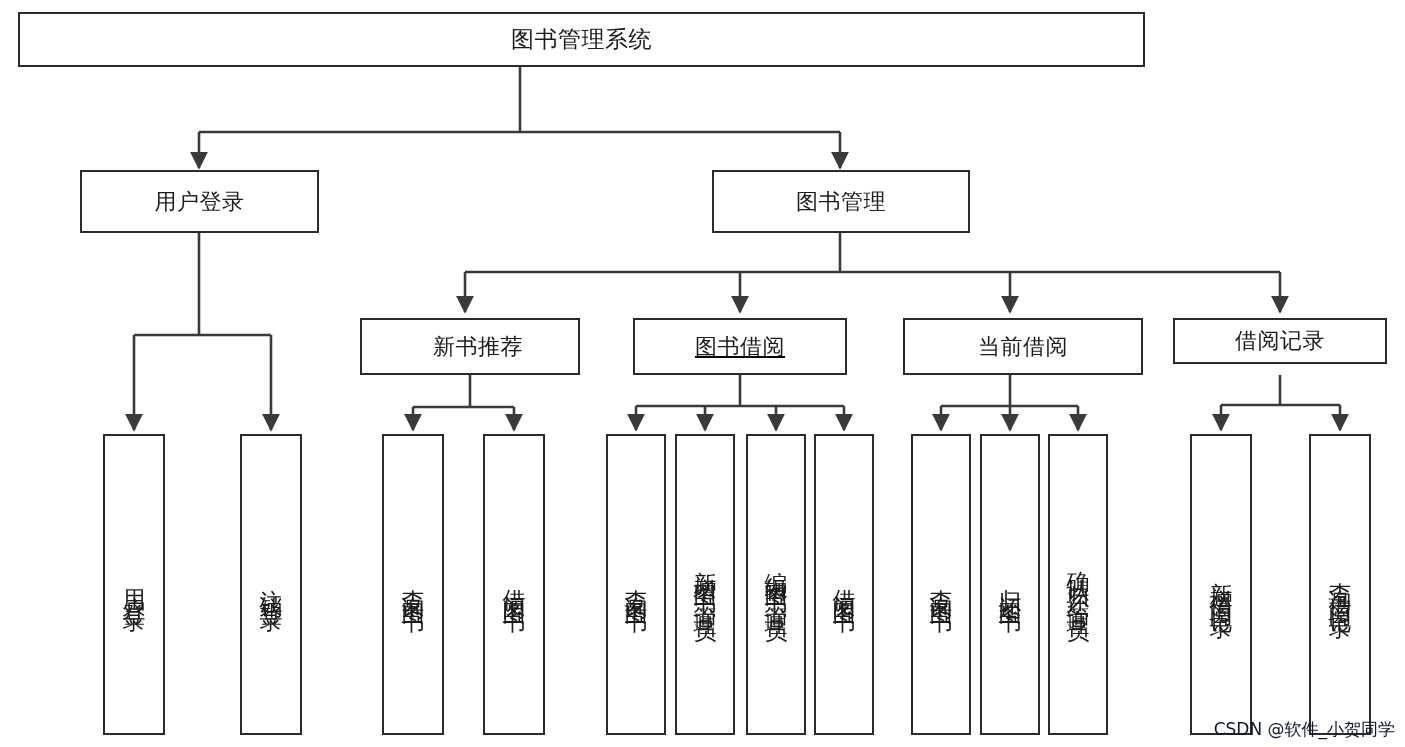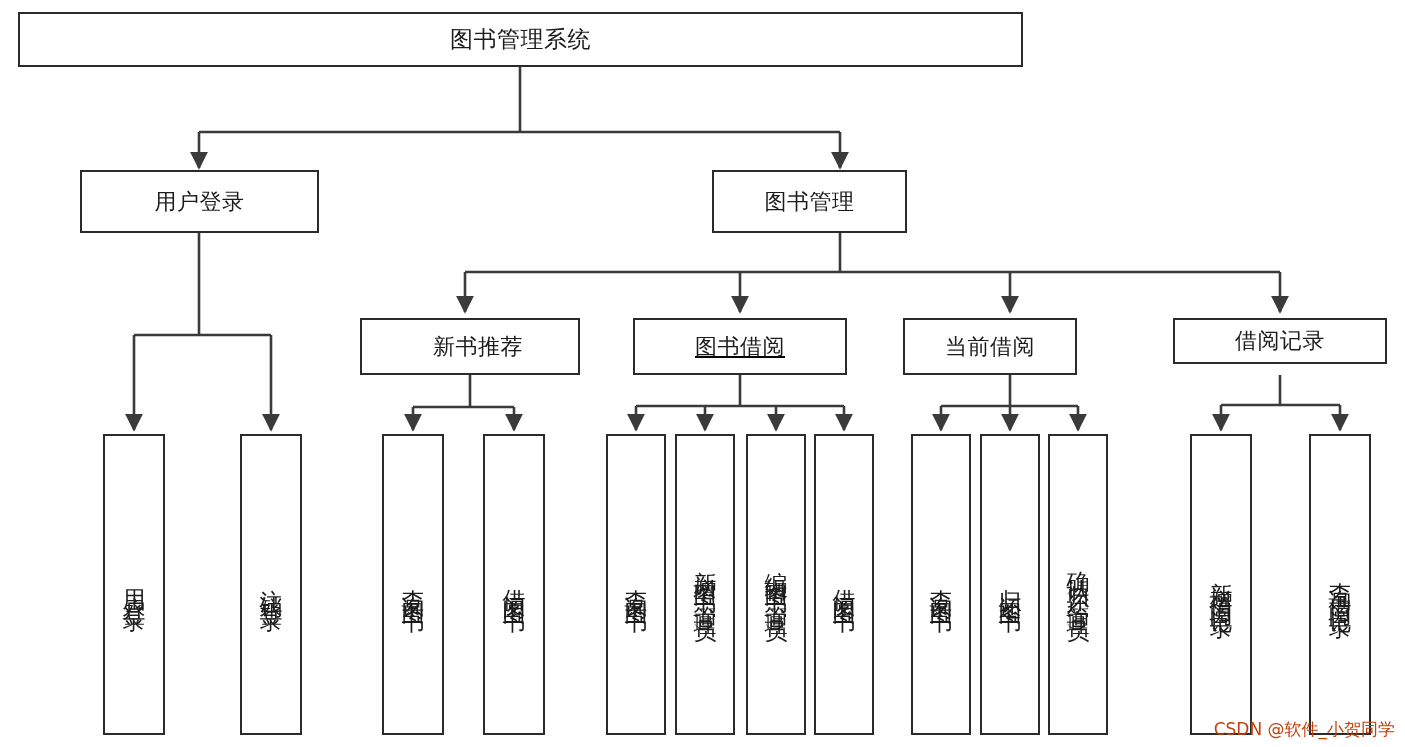--- a/index.html
+++ b/index.html
@@ -60,21 +60,21 @@
     letter-spacing: 7px;
     line-height: 1;
     max-height: 100%;
     text-align: center;
   }
   #watermark {
     position: absolute;
     right: 10px;
     bottom: 6px;
     font-size: 17px;
-    color: #c2410c;
+    color: #0f172a;
     z-index: 5;
     white-space: nowrap;
     font-family: "DejaVu Sans", "Liberation Sans", sans-serif;
   }
 </style>
 </head>
 <body>
 
 <div id="diagram-root">
 
@@ -121,38 +121,38 @@
       <path d="M 1010 406 L 1010 430" marker-end="url(#arrow)"></path>
       <path d="M 1078 406 L 1078 430" marker-end="url(#arrow)"></path>
 
       <path d="M 1280 375 L 1280 405"></path>
       <path d="M 1221 405 L 1340 405"></path>
       <path d="M 1221 405 L 1221 430" marker-end="url(#arrow)"></path>
       <path d="M 1340 405 L 1340 430" marker-end="url(#arrow)"></path>
     </g>
   </svg>
 
-  <div class="node root horizontal" style="left:18px; top:12px; width:1005px; height:55px;">
+  <div class="node root horizontal" style="left:18px; top:12px; width:1127px; height:55px;">
     <span class="node-label">图书管理系统</span>
   </div>
 
   <div class="node horizontal" style="left:80px; top:170px; width:239px; height:63px;">
     <span class="node-label">用户登录</span>
   </div>
-  <div class="node horizontal" style="left:712px; top:170px; width:195px; height:63px;">
+  <div class="node horizontal" style="left:712px; top:170px; width:258px; height:63px;">
     <span class="node-label">图书管理</span>
   </div>
 
   <div class="node horizontal" style="left:360px; top:318px; width:220px; height:57px;padding-left:16px;">
     <span class="node-label">新书推荐</span>
   </div>
   <div class="node horizontal" style="left:633px; top:318px; width:214px; height:57px;text-decoration:underline;">
     <span class="node-label">图书借阅</span>
   </div>
-  <div class="node horizontal" style="left:903px; top:318px; width:174px; height:57px;">
+  <div class="node horizontal" style="left:903px; top:318px; width:240px; height:57px;">
     <span class="node-label">当前借阅</span>
   </div>
   <div class="node horizontal" style="left:1173px; top:318px; width:214px; height:46px;">
     <span class="node-label">借阅记录</span>
   </div>
 
   <div class="node vertical" style="left:103px; top:434px; width:62px; height:301px;">
     <span class="node-label">用户登录</span>
   </div>
   <div class="node vertical" style="left:240px; top:434px; width:62px; height:301px;">

